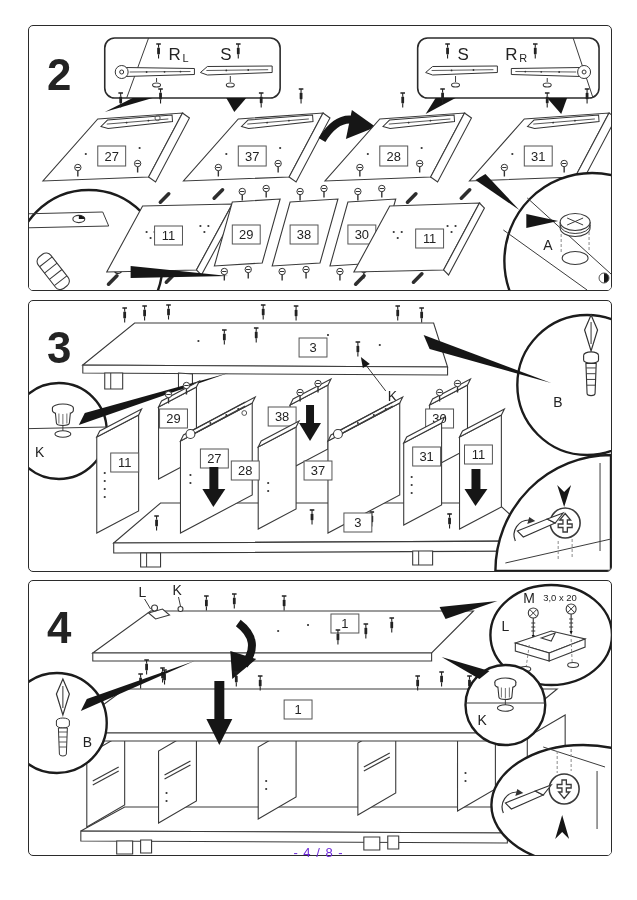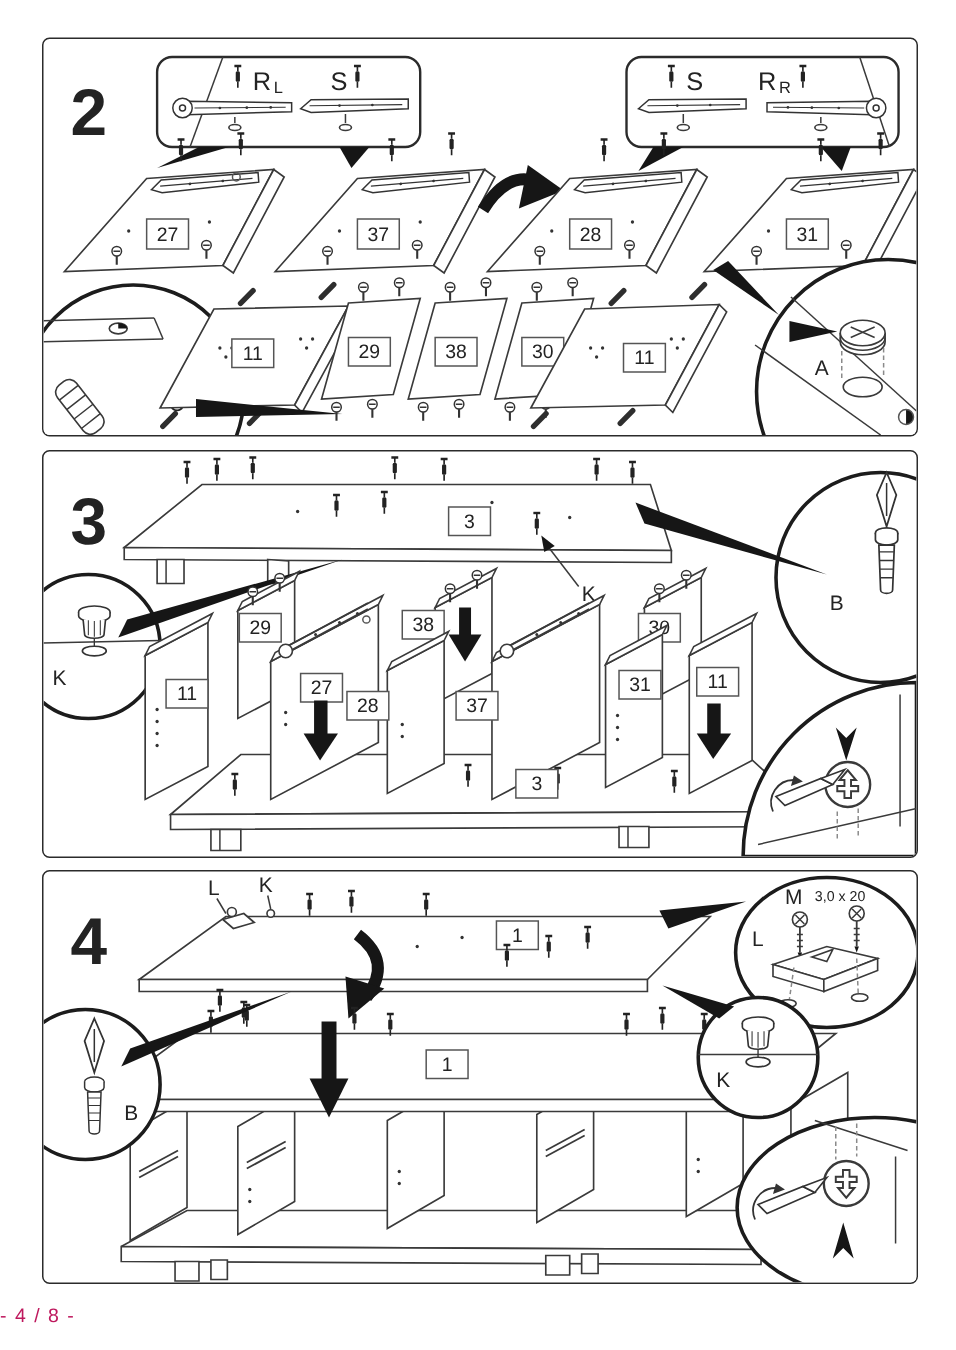--- a/index.html
+++ b/index.html
@@ -20,21 +20,21 @@
   .ln2{stroke:#3a3a3a;stroke-width:1.2;fill:none}
   .lnd{stroke:#8a8a8a;stroke-width:1;stroke-dasharray:3 2;fill:none}
   .fw{fill:#fff;stroke:#3a3a3a;stroke-width:1.1}
   .dot{fill:#333;stroke:none}
   .hole{fill:none;stroke:#555;stroke-width:1}
   .blk{fill:#161616;stroke:none}
   .thick{stroke:#161616;stroke-width:8;fill:none}
   .cob{fill:#fff;stroke:#1c1c1c;stroke-width:2.4}
   .lbx{fill:#fff;stroke:#555;stroke-width:1}
   .co{fill:#fff;stroke:#2b2b2b;stroke-width:1.6}
-  .footer{position:absolute;top:869px;left:0;width:100%;font-size:13px;color:#be185d;letter-spacing:1px}
+  .footer{position:absolute;top:845px;left:0;width:100%;text-align:center;font-size:13px;color:#6d28d9;letter-spacing:1px}
 </style>
 </head>
 <body>
 
 <svg width="0" height="0" style="position:absolute" aria-hidden="true">
   <defs>
     <g id="scr">
       <line x1="-2.3" y1="-7" x2="2.3" y2="-7" stroke="#222" stroke-width="1.6"></line>
       <line x1="0" y1="-7" x2="0" y2="-3.5" stroke="#222" stroke-width="1.1"></line>
       <rect x="-1.4" y="-3.5" width="2.8" height="7" rx="1" fill="#222"></rect>

